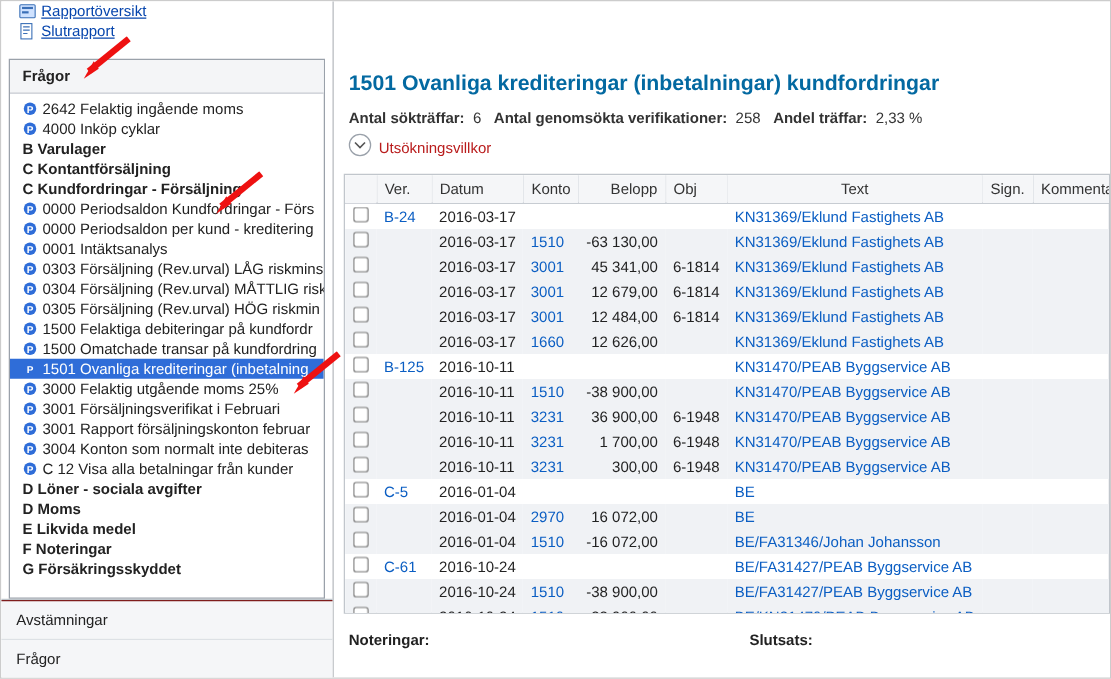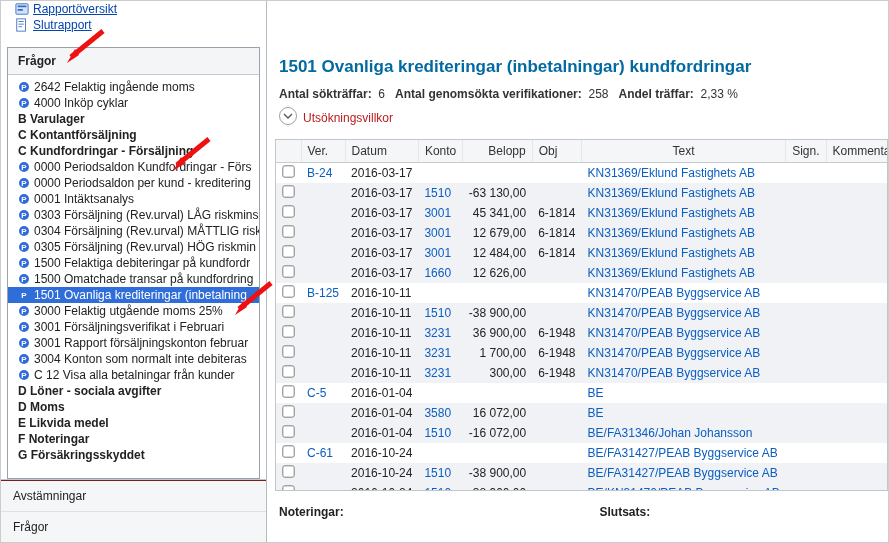--- a/index.html
+++ b/index.html
@@ -392,21 +392,21 @@
               <td class="num"></td>
               <td></td>
               <td class="text link"><a>BE</a></td>
               <td></td>
               <td></td>
             </tr>
             <tr class="alt">
               <td class="cbcell"><input type="checkbox" style=""></td>
               <td class="ver link"></td>
               <td>2016-01-04</td>
-              <td class="konto link"><a>3580</a></td>
+              <td class="konto link"><a>2970</a></td>
               <td class="num">16 072,00</td>
               <td></td>
               <td class="text link"><a>BE</a></td>
               <td></td>
               <td></td>
             </tr>
             <tr class="alt">
               <td class="cbcell"><input type="checkbox" style=""></td>
               <td class="ver link"></td>
               <td>2016-01-04</td>

